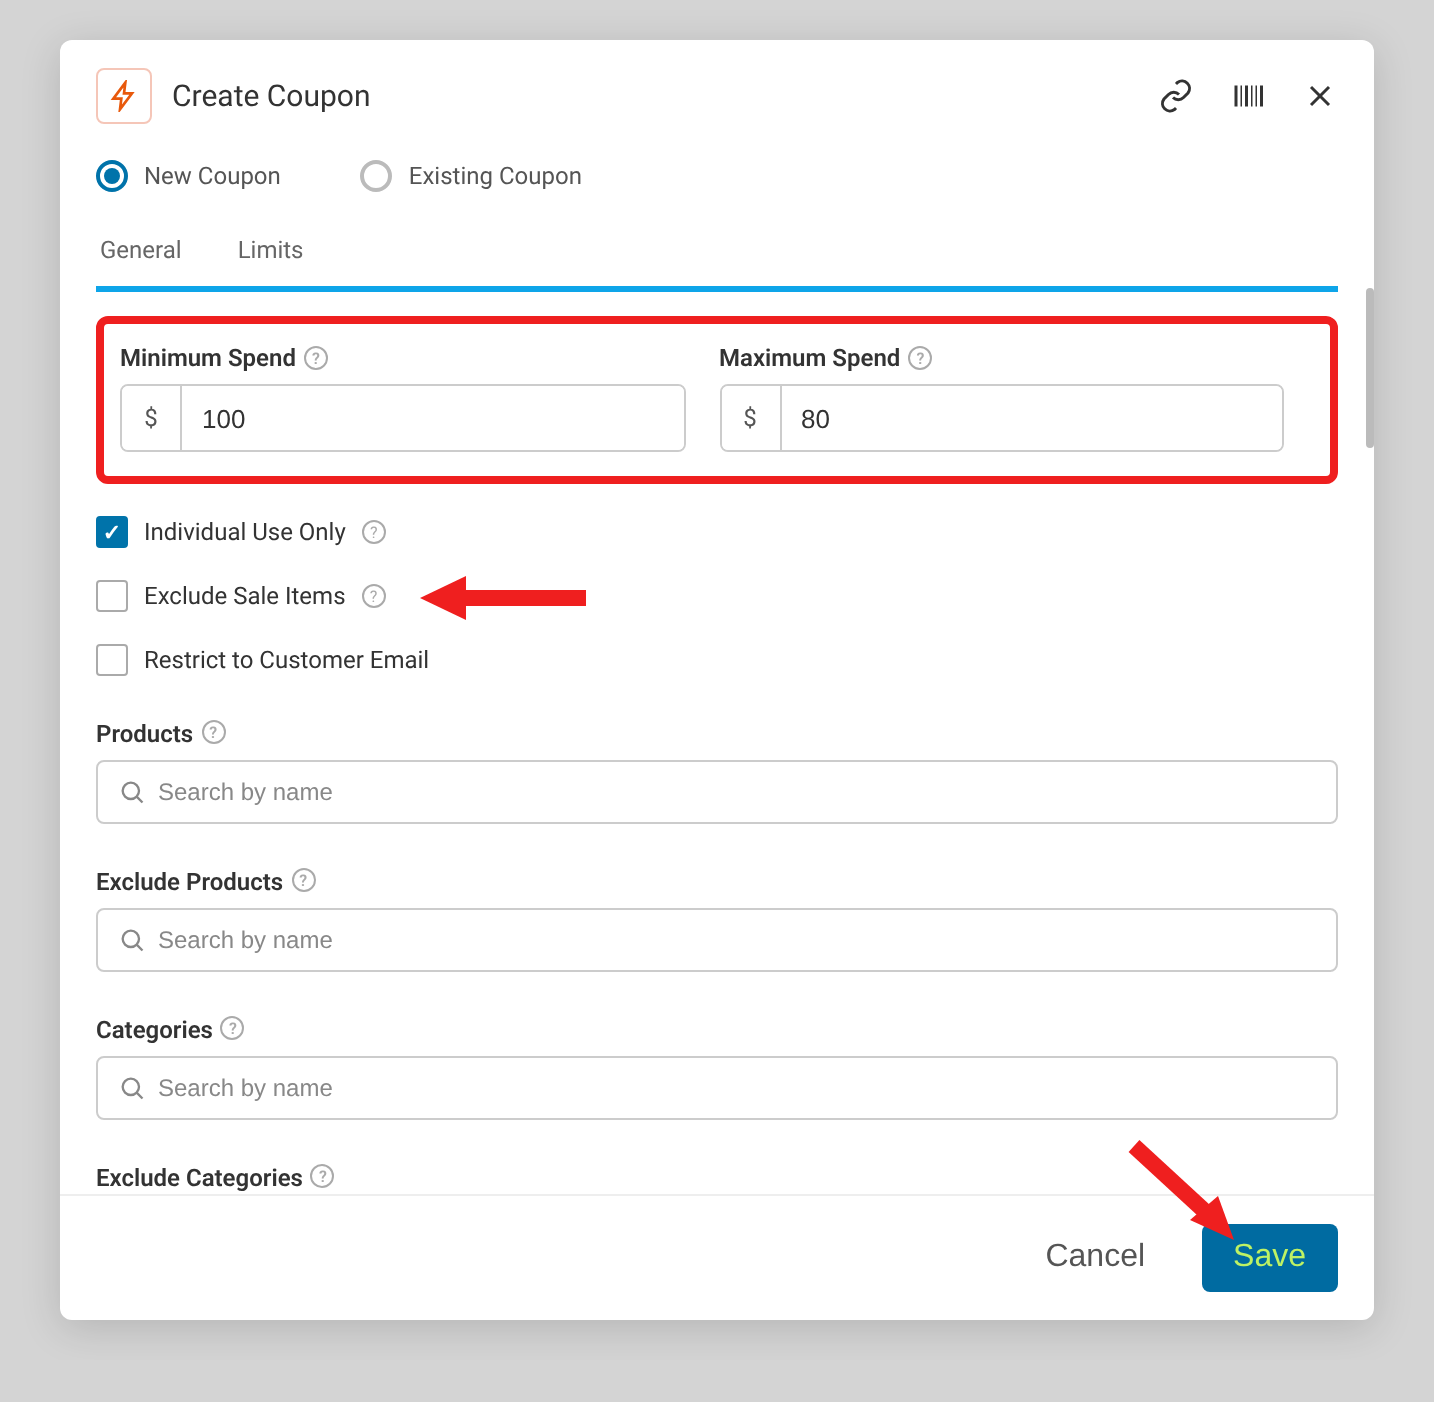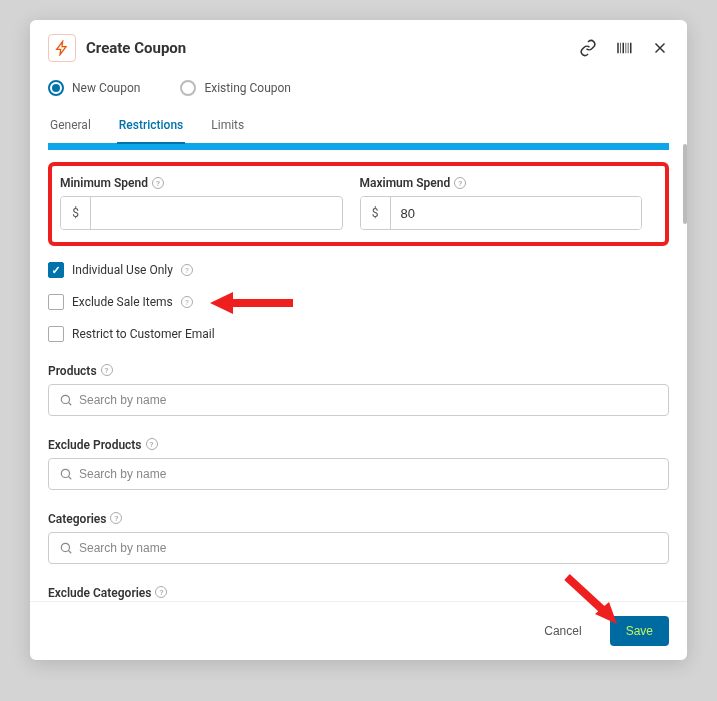--- a/index.html
+++ b/index.html
@@ -32,21 +32,21 @@
       border-radius: 4px;
       display: flex;
       align-items: center;
       justify-content: center;
       color: #e8590c;
       margin-right: 10px;
       background: #fff;
     }
     .modal-title {
       font-size: 15px;
-      font-weight: 700;
+      font-weight: 400;
       color: #333;
       flex: 1;
     }
     .header-actions {
       display: flex;
       gap: 18px;
       align-items: center;
     }
     .header-actions span, .header-actions svg { width: 18px; height: 18px; color: #333; cursor: pointer; }
     .close-btn { font-size: 20px; cursor: pointer; line-height: 1; }
@@ -85,21 +85,21 @@
       content: "";
       width: 8px;
       height: 8px;
       background: #0073aa;
       border-radius: 50%;
     }
 
     .tabs {
       display: flex;
       gap: 24px;
-      border-bottom: 7px solid #0ea5e9;
+      border-bottom: 3px solid #0ea5e9;
       margin-bottom: 0;
     }
     .tab {
       padding: 8px 2px 10px 2px;
       font-size: 12px;
       color: #666;
       cursor: pointer;
       border-bottom: 2px solid transparent;
       margin-bottom: -1px;
     }
@@ -226,21 +226,21 @@
       border-top: 1px solid #eee;
       padding: 14px 18px;
       display: flex;
       justify-content: flex-end;
       gap: 12px;
       align-items: center;
     }
     .btn {
       padding: 8px 16px;
       border-radius: 4px;
-      font-size: 12px;
+      font-size: 16px;
       cursor: pointer;
       border: none;
     }
     .btn-cancel { background: transparent; color: #555; }
     .btn-save { background: #006ba1; color: #bef264; font-weight: 500; }
 
     .arrow {
       position: absolute;
       pointer-events: none;
       z-index: 10;
@@ -304,32 +304,32 @@
         <span>New Coupon</span>
       </div>
       <div class="radio-opt">
         <span class="radio-circle"></span>
         <span>Existing Coupon</span>
       </div>
     </div>
 
     <div class="tabs">
       <div class="tab">General</div>
-      <div class="tab active">Restrictions</div>
       <div class="tab">Limits</div>
     </div>
 
     <div class="highlight-box">
       <div class="field-col">
         <div class="field-label">
           <span>Minimum Spend</span>
           <span class="help-icon">?</span>
         </div>
         <div class="input-group">
           <div class="input-prefix">$</div>
+          <input type="text" value="100" style="">
         </div>
       </div>
       <div class="field-col">
         <div class="field-label">
           <span>Maximum Spend</span>
           <span class="help-icon">?</span>
         </div>
         <div class="input-group">
           <div class="input-prefix">$</div>
           <input type="text" value="80" style="">

